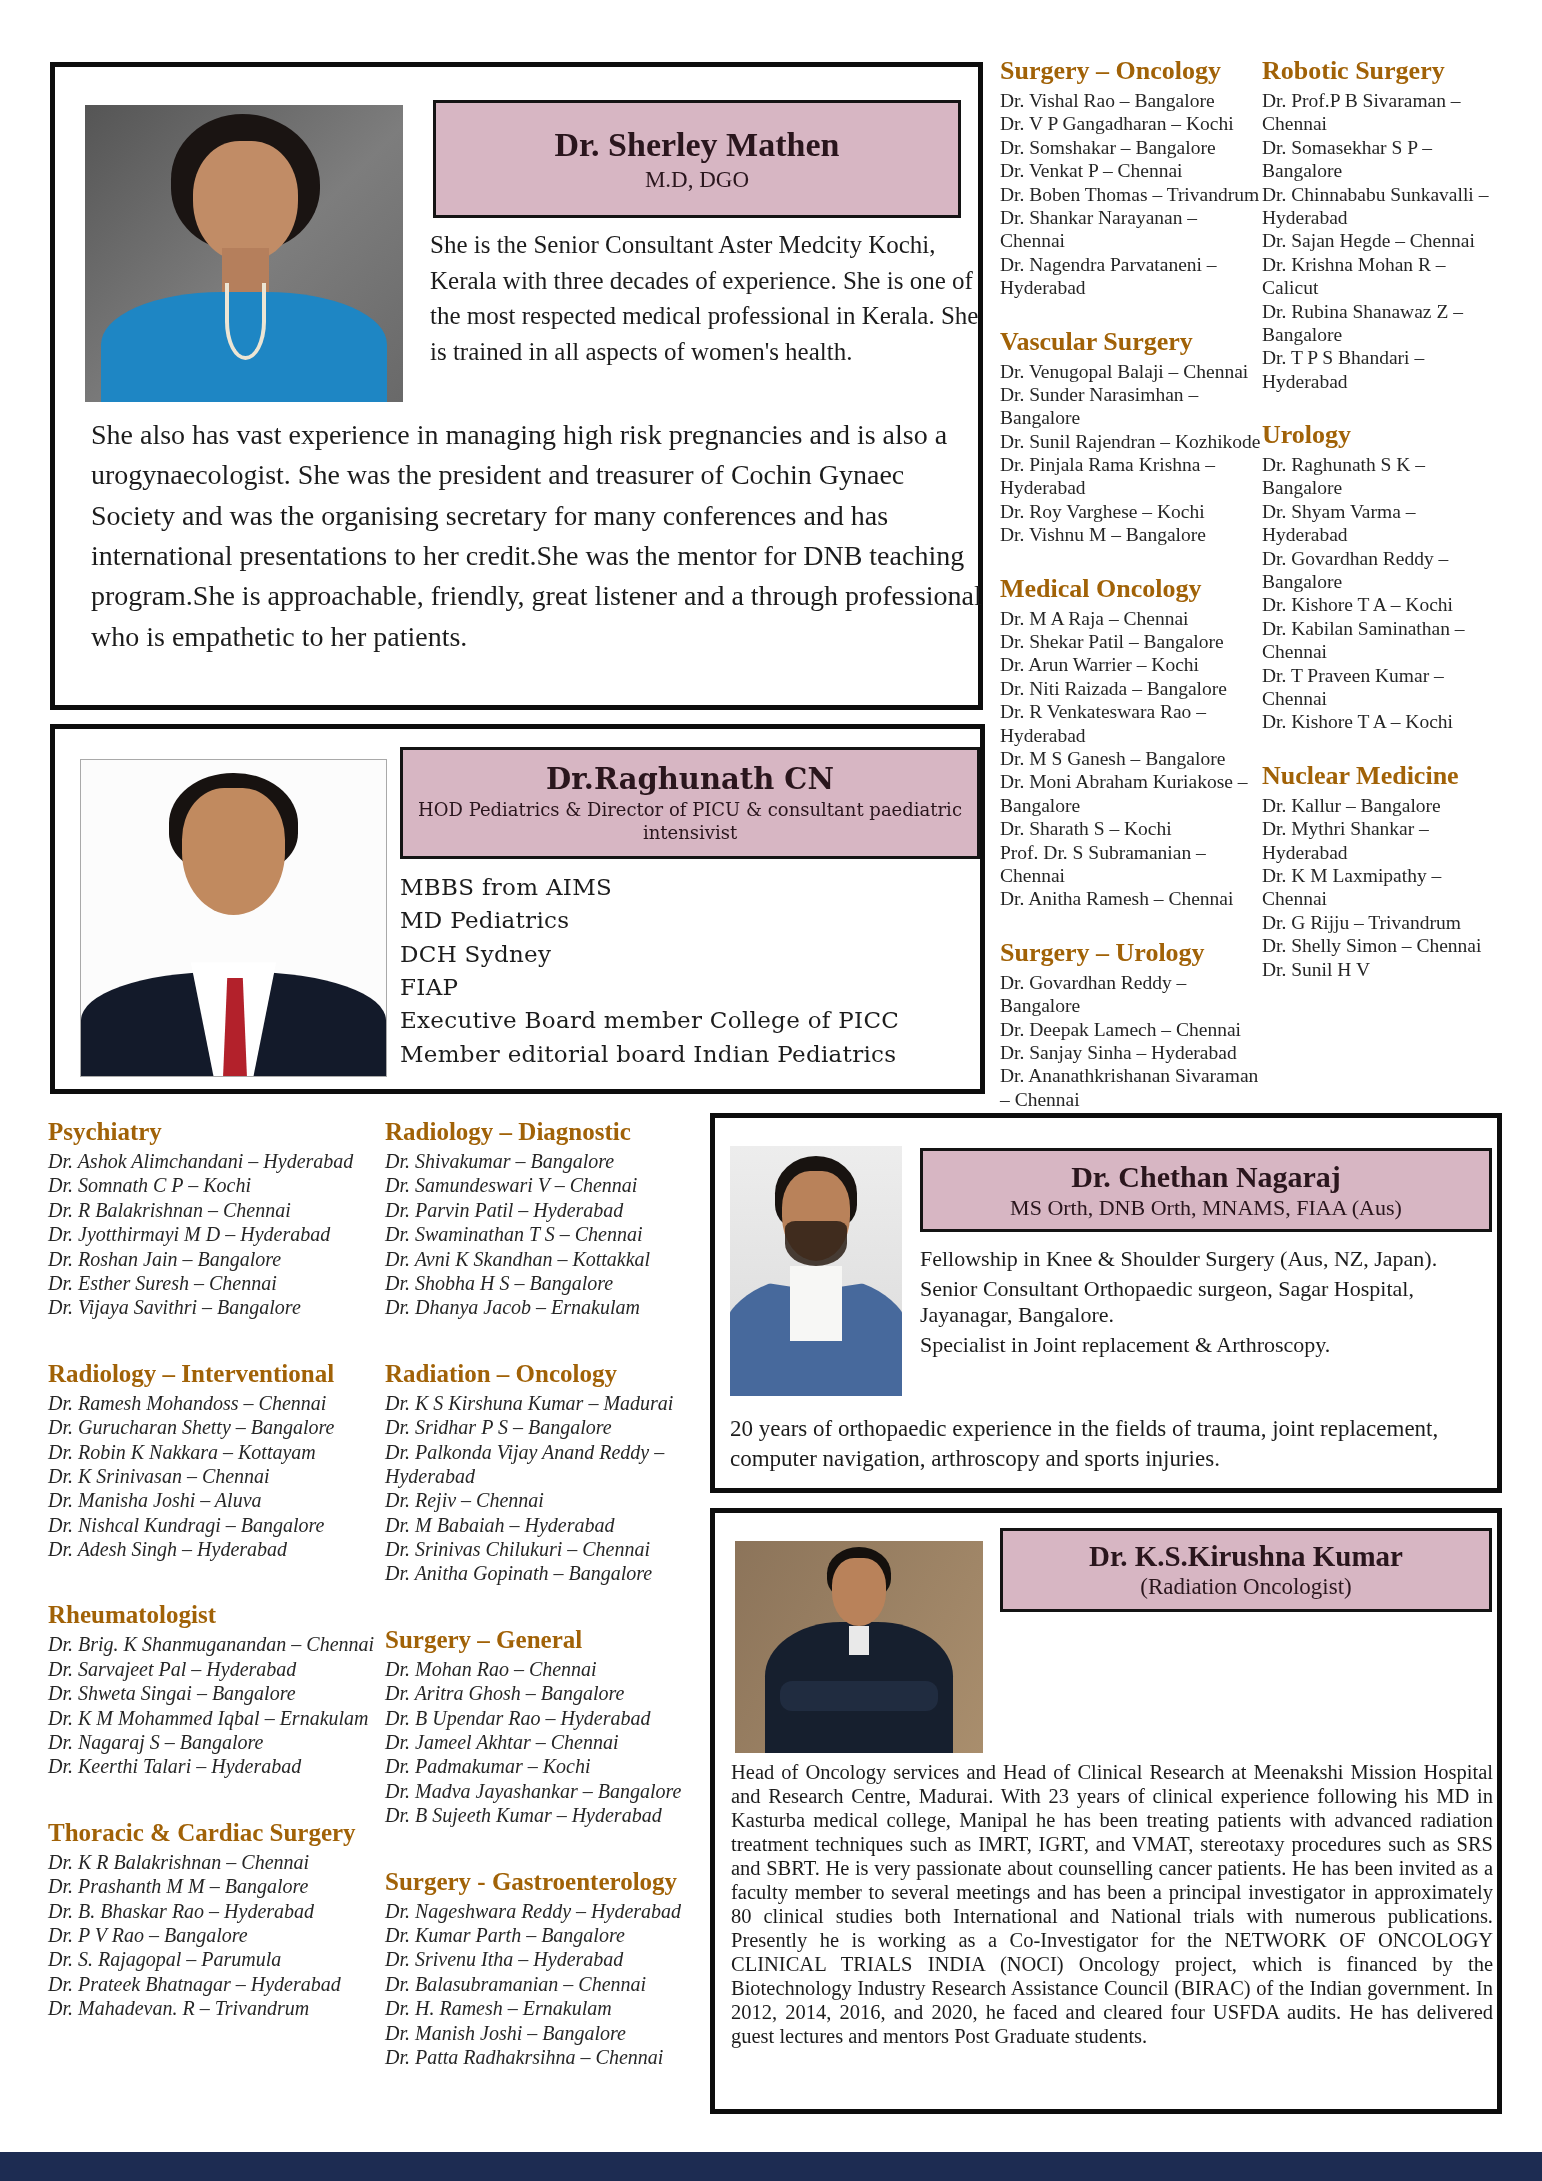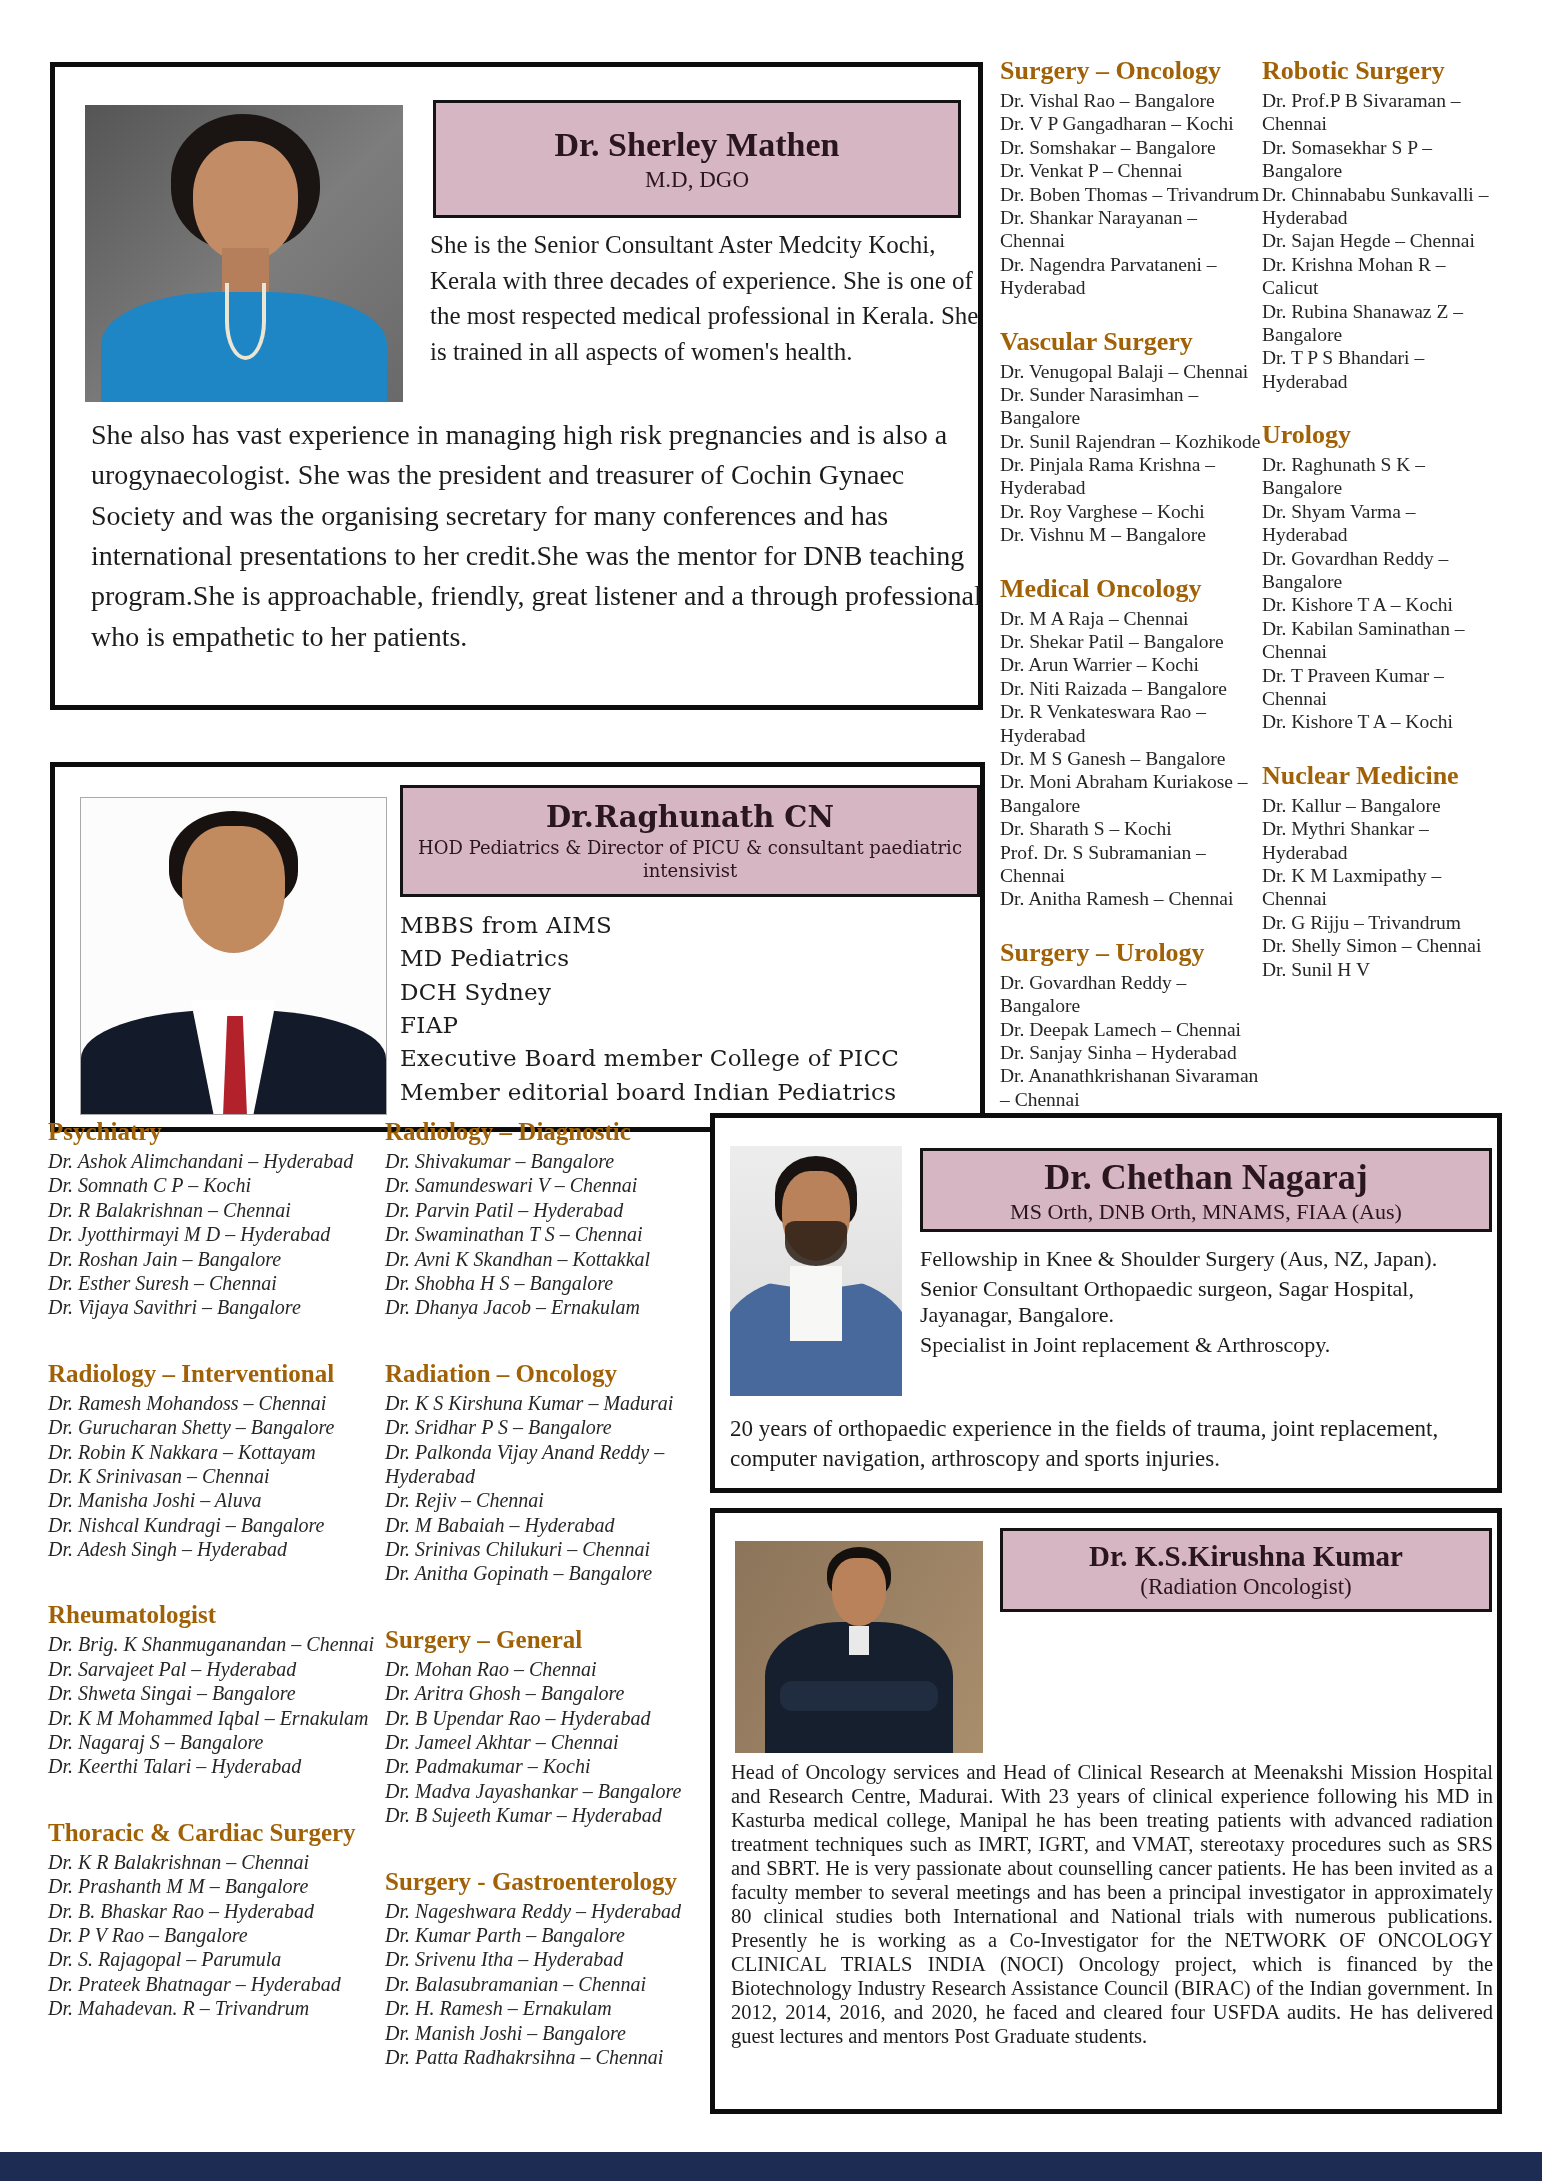--- a/index.html
+++ b/index.html
@@ -3,21 +3,21 @@
 <meta charset="utf-8">
 <style>
   * { margin:0; padding:0; box-sizing:border-box; }
   html,body { background:#ffffff; }
   body { font-family:"Liberation Serif", serif; color:#1c1c1c; }
   .page { position:relative; width:1542px; height:2181px; background:#fff; overflow:hidden; }
 
   
   .frame { position:absolute; border:5px solid #0d0d0d; background:#fff; }
   .box-sherley   { left:50px;  top:62px;   width:933px; height:648px; }
-  .box-raghunath { left:50px;  top:762px;  width:935px; height:370px; }
+  .box-raghunath { left:50px;  top:724px;  width:935px; height:370px; }
   .box-chethan   { left:710px; top:1113px; width:792px; height:380px; }
   .box-kirushna  { left:710px; top:1508px; width:792px; height:606px; }
 
   .pink-banner { position:absolute; background:var(--banner_pink,#d7b6c3); border:3px solid #141414;
                  text-align:center; display:flex; flex-direction:column; justify-content:center; }
   .banner-name { font-weight:bold; color:#2a161d; }
   .banner-sub  { color:#2a161d; }
 
   
   .sherley-banner { left:378px; top:33px; width:528px; height:118px; }
@@ -28,21 +28,21 @@
 
   
   .raghu-banner { left:345px; top:18px; width:580px; height:112px; font-family:"DejaVu Serif", serif; }
   .raghu-banner .banner-name { font-size:29px; }
   .raghu-banner .banner-sub  { font-size:18px; line-height:1.25; margin-top:3px; padding:0 2px; }
   .raghu-creds { position:absolute; left:345px; top:142px; width:585px;
                  font-family:"DejaVu Serif", serif; font-size:23px; line-height:1.45; letter-spacing:.3px; }
 
   
   .chethan-banner { left:205px; top:30px; width:572px; height:84px; }
-  .chethan-banner .banner-name { font-size:36px; }
+  .chethan-banner .banner-name { font-size:30px; }
   .chethan-banner .banner-sub  { font-size:22px; margin-top:1px; }
   .chethan-lines { position:absolute; left:205px; top:128px; width:575px; font-size:22px; line-height:1.18; }
   .chethan-lines .cline { margin-bottom:4px; }
   .chethan-body  { position:absolute; left:15px; top:296px; width:762px; font-size:23px; line-height:1.3; }
 
   
   .kirushna-banner { left:285px; top:15px; width:492px; height:84px; }
   .kirushna-banner .banner-name { font-size:29px; }
   .kirushna-banner .banner-sub  { font-size:23px; margin-top:1px; }
   .kirushna-intro { position:absolute; left:285px; top:108px; width:496px; font-size:21.5px; line-height:1.28; }

